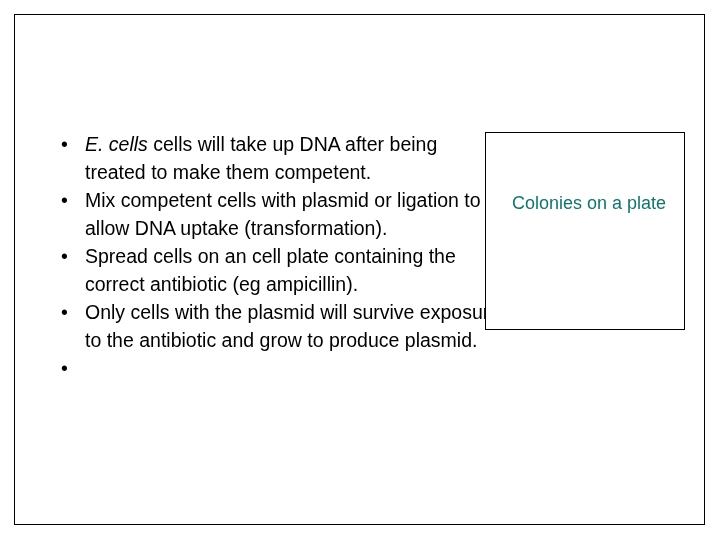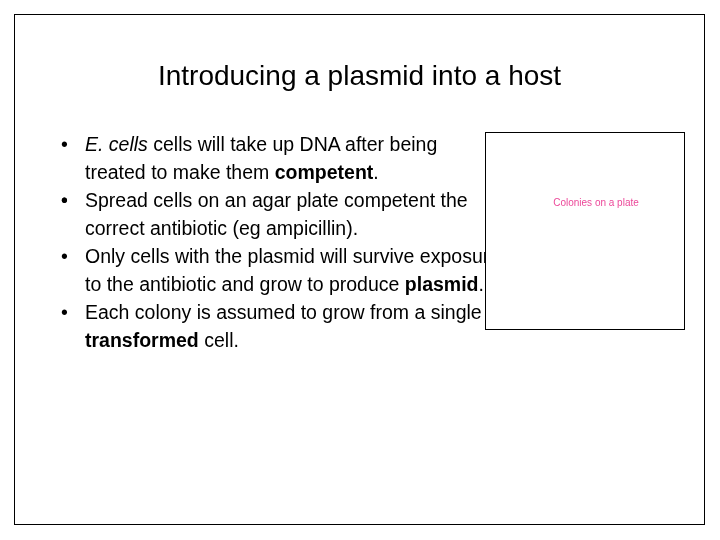--- a/index.html
+++ b/index.html
@@ -57,70 +57,69 @@
     position: absolute;
     left: 30px;
     top: 0;
     font-size: 19.5px;
     line-height: 28px;
   }
   .bullet-text {
     display: block;
   }
   .em-italic { font-style: italic; }
-  .em-bold { font-weight: bold; }
+  .em-bold { font-weight: normal; }
 
   #plate-box {
     position: absolute;
     left: 470px;
     top: 117px;
     width: 200px;
     height: 198px;
     border: 1px solid #000000;
     box-sizing: border-box;
     background: #ffffff;
   }
   #plate-caption {
     position: absolute;
-    left: 11px;
+    left: 4px;
     top: 62px;
     width: 100%;
     text-align: center;
-    font-size: 10px;
+    font-size: 18px;
     line-height: 16px;
-    color: #ec4899;
+    color: #0f766e;
     white-space: nowrap;
   }
 </style>
 </head>
 <body>
 
 <div id="slide">
 
-  <div id="slide-title">Introducing a plasmid into a host</div>
 
   <ul id="bullet-list">
       <li class="bullet-item">
         <span class="bullet-marker">•</span>
         <span class="bullet-text"><span class="em-italic">E. cells</span><span> cells will take up DNA after being treated to make them </span><span class="em-bold">competent</span><span>.</span></span>
       </li>
       <li class="bullet-item">
         <span class="bullet-marker">•</span>
+        <span class="bullet-text"><span>Mix competent cells with plasmid or ligation to allow DNA uptake (</span><span class="em-bold">transformation</span><span>).</span></span>
       </li>
       <li class="bullet-item">
         <span class="bullet-marker">•</span>
-        <span class="bullet-text"><span>Spread cells on an agar plate competent the correct antibiotic (eg ampicillin).</span></span>
+        <span class="bullet-text"><span>Spread cells on an cell plate containing the correct antibiotic (eg ampicillin).</span></span>
       </li>
       <li class="bullet-item">
         <span class="bullet-marker">•</span>
         <span class="bullet-text"><span>Only cells with the plasmid will survive exposure to the antibiotic and grow to produce </span><span class="em-bold">plasmid</span><span>.</span></span>
       </li>
       <li class="bullet-item">
         <span class="bullet-marker">•</span>
-        <span class="bullet-text"><span>Each colony is assumed to grow from a single </span><span class="em-bold">transformed</span><span> cell.</span></span>
       </li>
     </ul>
 
   <div id="plate-box">
     <div id="plate-caption">Colonies on a plate</div>
   </div>
 
 </div>
 
 </body></html>

